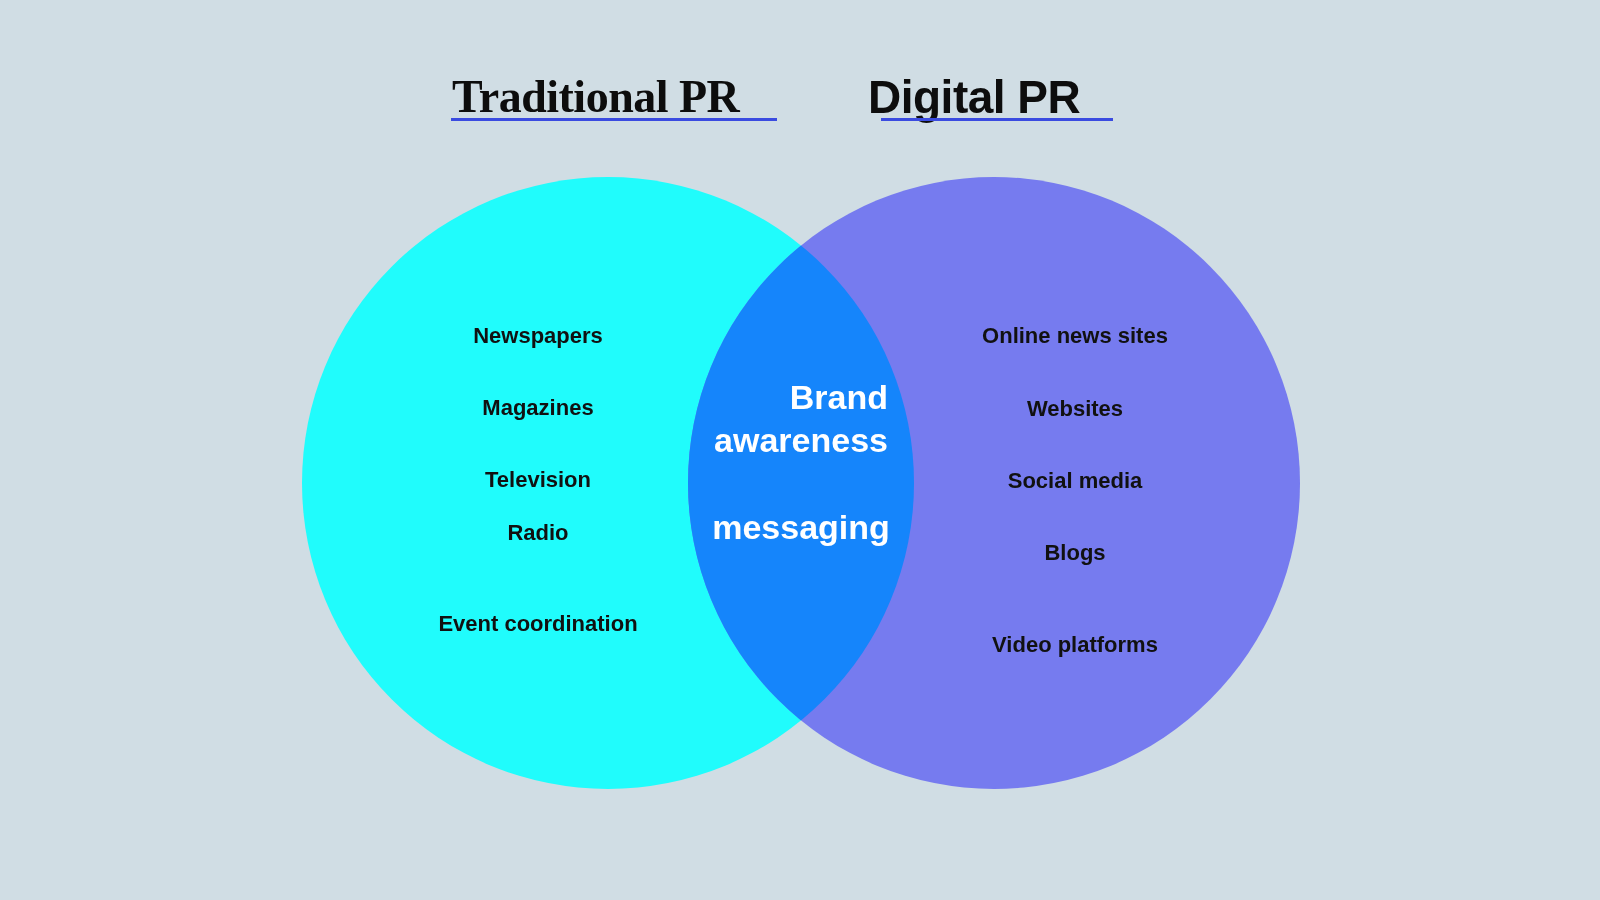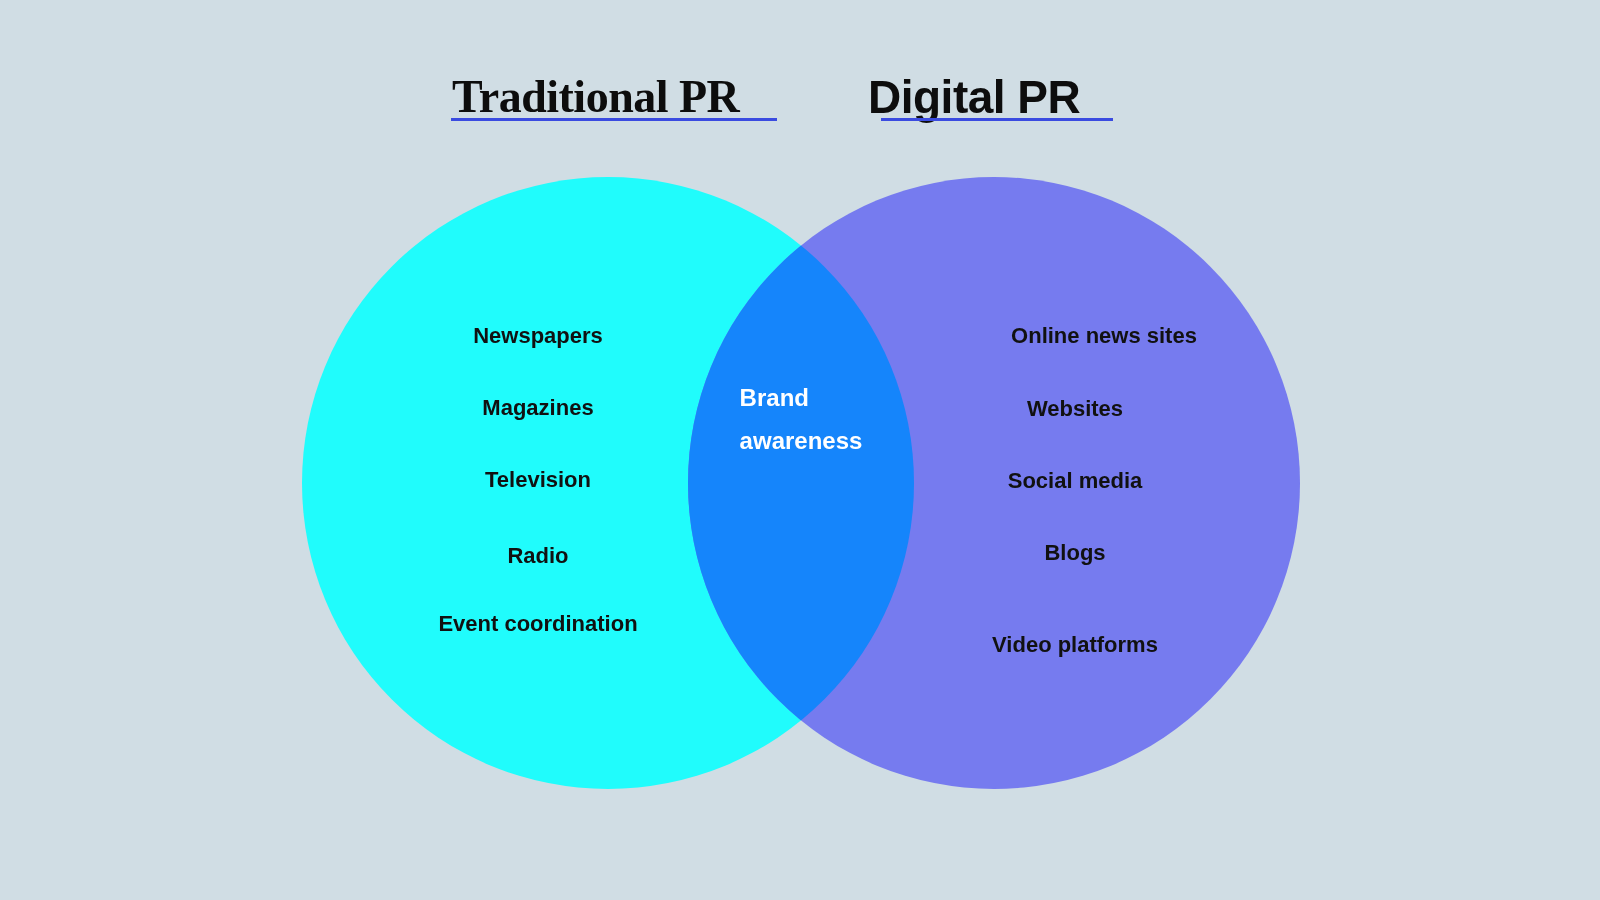--- a/index.html
+++ b/index.html
@@ -1,21 +1,21 @@
 <!DOCTYPE html>
 <html><head>
 <meta charset="utf-8">
 <style>
   html,body{margin:0;padding:0;}
   body{width:1600px;height:900px;background:#d0dde4;position:relative;overflow:hidden;font-family:"Liberation Sans","DejaVu Sans",sans-serif;}
   .title{position:absolute;top:70px;font-size:46px;font-weight:bold;color:#0d0d0d;letter-spacing:-0.5px;}
   .uline{position:absolute;height:3px;background:#3a4be0;}
   svg{position:absolute;left:0;top:0;}
   .lbl{position:absolute;font-size:22px;font-weight:bold;color:#111;text-align:center;transform:translateX(-50%);white-space:nowrap;}
-  .mid{position:absolute;font-size:24px;font-weight:bold;color:#ffffff;text-align:left;transform:translateX(-50%);line-height:43px;white-space:nowrap;}
+  .mid{position:absolute;font-size:34px;font-weight:bold;color:#ffffff;text-align:right;transform:translateX(-50%);line-height:43px;white-space:nowrap;}
 </style>
 </head>
 <body>
 
 <div class="title" style="left:452px;font-family:Liberation Serif, serif;">Traditional PR</div>
 <div class="uline" style="left:451px;top:118px;width:326px;"></div>
 <div class="title" style="left:868px;">Digital PR</div>
 <div class="uline" style="left:881px;top:118px;width:232px;"></div>
 
 <svg width="1600" height="900">
@@ -25,27 +25,28 @@
       </clipPath>
   </defs>
   <circle cx="608" cy="483" r="306" fill="#20fcfc"></circle>
   <circle cx="994" cy="483" r="306" fill="#767bef"></circle>
   <circle cx="994" cy="483" r="306" fill="#1585fb" clip-path="url(#clipL)"></circle>
 </svg>
 
 <div class="lbl" style="left:538px;top:323px;">Newspapers</div>
 <div class="lbl" style="left:538px;top:395px;">Magazines</div>
 <div class="lbl" style="left:538px;top:467px;">Television</div>
-<div class="lbl" style="left:538px;top:543px;">Radio</div>
+<div class="lbl" style="left:538px;top:520px;">Radio</div>
 <div class="lbl" style="left:538px;top:611px;">Event coordination</div>
 
 <div class="mid" style="left:801px;top:376px;">
   <div>Brand</div>
   <div>awareness</div>
 </div>
 <div class="mid" style="left:801px;top:506px;">
+  <div>messaging</div>
 </div>
 
-<div class="lbl" style="left:1075px;top:323px;margin-left:29px;">Online news sites</div>
+<div class="lbl" style="left:1075px;top:323px;">Online news sites</div>
 <div class="lbl" style="left:1075px;top:396px;">Websites</div>
 <div class="lbl" style="left:1075px;top:468px;">Social media</div>
 <div class="lbl" style="left:1075px;top:540px;">Blogs</div>
 <div class="lbl" style="left:1075px;top:632px;">Video platforms</div>
 
 </body></html>

